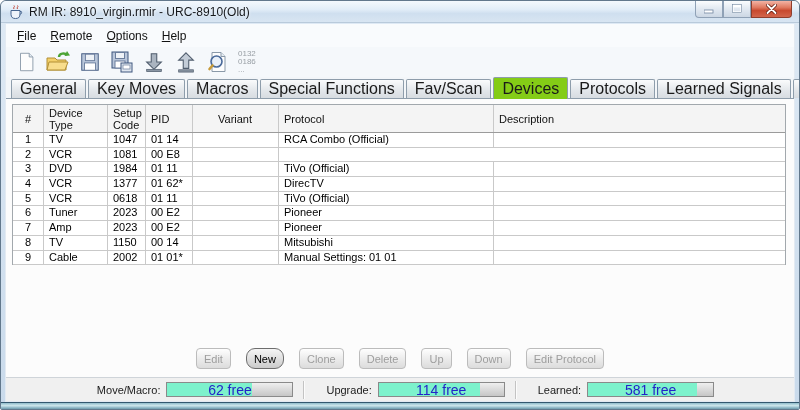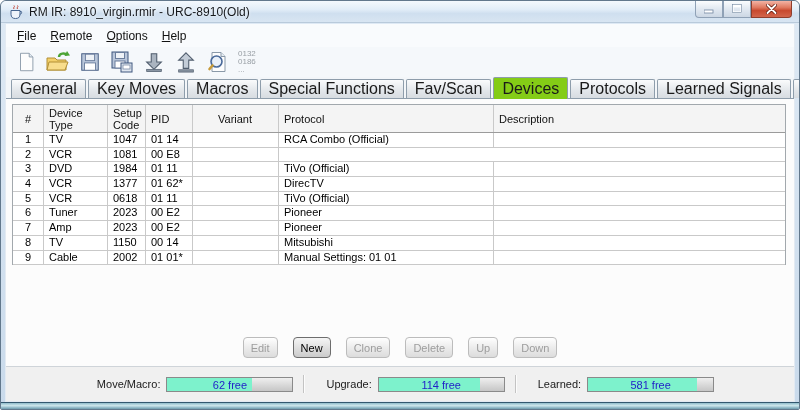--- a/index.html
+++ b/index.html
@@ -85,31 +85,32 @@
   
   .btnrow { position:absolute; left:0; right:0; bottom:8px; display:flex; justify-content:center; gap:15px; }
   .abtn {
     height:21px; padding:0 7px; font-size:11px; font-family:"Liberation Sans",sans-serif;
     border:1px solid #bcbcbc; border-radius:4px; color:#9d9d9d;
     background:linear-gradient(#fefefe,#ececec 50%,#dcdcdc);
   }
   .abtn.enabled {
     border-color:#6d6d6d; color:#000;
     background:linear-gradient(#f5f5f5,#e0e0e0 50%,#cbcbcb);
+    border-radius:9px;
   }
 
   
   .statusbar {
-    height:35px; background:#f0f0f0; border-top:1px solid #cfd4d9;
+    height:24px; background:#f0f0f0; border-top:1px solid #cfd4d9;
     display:flex; align-items:center; justify-content:center;
   }
   .slabel { font-size:11px; color:#1a1a1a; margin:0 6px 0 11px; white-space:nowrap; }
   .pbar { width:127px; height:15px; border:1px solid #8a8a8a; background:linear-gradient(#efefef,#c6c6c6); position:relative; }
   .pfill { position:absolute; left:0; top:0; bottom:0; }
-  .ptext { position:absolute; left:0; right:0; top:0; bottom:0; text-align:center; font-size:11px; line-height:14px; }
+  .ptext { position:absolute; left:0; right:0; top:0; bottom:0; text-align:center; font-size:14px; line-height:14px; }
   .sdiv { width:2px; height:18px; border-left:1px solid #c3c3c3; border-right:1px solid #fcfcfc; margin:0 10px; }
 
   .bottomstrip {
     position:absolute; left:0; right:0; bottom:0; height:7px;
     border-top:1px solid #33586f;
     background:linear-gradient(#8fbccb,#cfe7ec 45%,#9cc2d0 70%,#6e9bac);
   }
 </style>
 </head>
 <body>
@@ -320,20 +321,21 @@
             </div>
           </div>
       </div>
       <div class="btnrow" id="btnrow">
           <button class="abtn disabled">Edit</button>
           <button class="abtn enabled">New</button>
           <button class="abtn disabled">Clone</button>
           <button class="abtn disabled">Delete</button>
           <button class="abtn disabled">Up</button>
           <button class="abtn disabled">Down</button>
+          <button class="abtn disabled">Edit Protocol</button>
         </div>
     </div>
 
     <div class="statusbar" id="statusbar">
         <span class="slabel">Move/Macro:</span>
         <div class="pbar">
           <div class="pfill" style="width: 68%; background: rgb(125, 242, 204);"></div>
           <span class="ptext" style="color: rgb(35, 35, 200);">62 free</span>
         </div>
         <div class="sdiv"></div>

